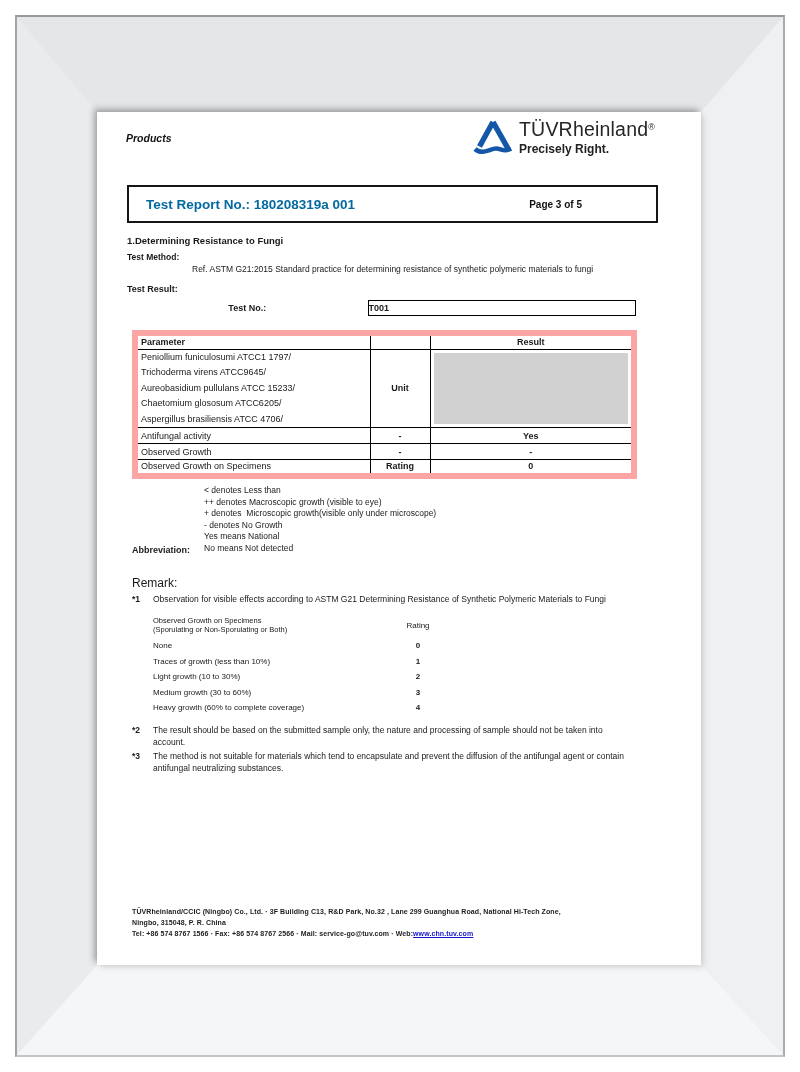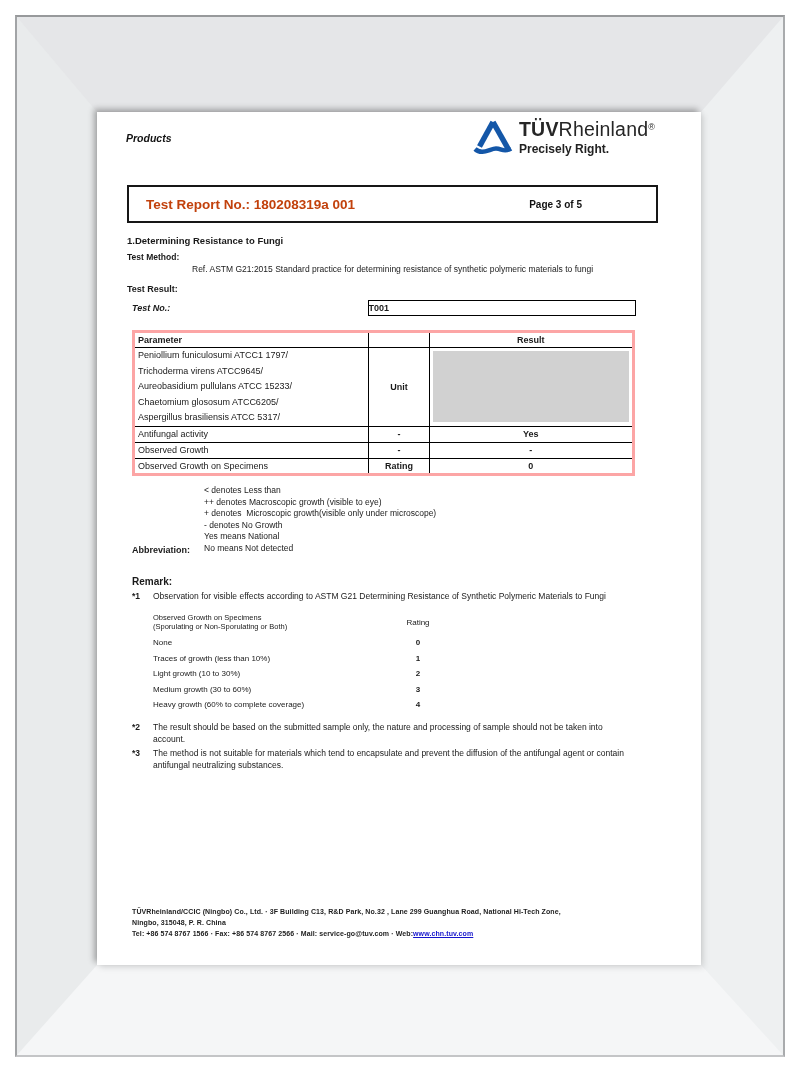--- a/index.html
+++ b/index.html
@@ -20,55 +20,55 @@
     box-shadow:-3px -3px 6px rgba(0,0,0,0.30), 3px 3px 6px rgba(0,0,0,0.10);}
 
   .abs{position:absolute;}
 
   .products{left:29px;top:20px;font-size:10.5px;font-weight:700;font-style:italic;color:#111;}
 
   .logo{left:376px;top:6px;display:flex;align-items:flex-start;}
   .logo svg{flex:none;}
   .logo-txt{margin-left:6px;}
   .brand{font-size:19.5px;color:#262626;letter-spacing:0.2px;white-space:nowrap;}
-  .brand .tuv{font-weight:700;}
+  .brand .tuv{font-weight:400;}
   .brand sup{font-size:9px;vertical-align:6px;}
   .slogan{font-size:12px;font-weight:700;color:#222;margin-top:1px;}
 
   .report-bar{left:30px;top:73px;width:531px;height:38px;border:2px solid #161616;
     display:flex;align-items:center;padding:0 16px 0 17px;}
-  .report-title{font-size:13.5px;font-weight:700;color:#c2410c;flex:1;}
+  .report-title{font-size:13.5px;font-weight:700;color:#0369a1;flex:1;}
   .page-no{font-size:10px;font-weight:700;color:#111;margin-right:58px;}
 
   .heading{left:30px;top:123px;font-size:9.5px;font-weight:700;}
   .method{left:30px;top:140px;display:flex;font-size:8.5px;}
   .method .lab{width:65px;font-weight:700;flex:none;}
   .method .val{width:452px;line-height:11.5px;margin-top:12px;}
   .result-label{left:30px;top:172px;font-size:9px;font-weight:700;}
 
   table{border-collapse:collapse;table-layout:fixed;}
   .tbl-top{left:35px;top:188px;width:503px;}
   .tbl-top td{height:15px;font-size:9px;font-weight:700;}
-  .tbl-top .top-label{width:236px;text-align:left;padding-right:5px;border:none;font-style:italic;}
+  .tbl-top .top-label{width:236px;text-align:center;padding-right:5px;border:none;}
   .tbl-top .top-value{width:267px;border:1.5px solid #000;}
 
-  .tbl-main{left:35px;top:218px;width:503px;border:3px solid #fca5a5;font-size:9px;}
+  .tbl-main{left:35px;top:218px;width:503px;border:6px solid #fca5a5;font-size:9px;}
   .tbl-main td{border:1px solid #000;padding:0 3px;height:16px;}
   .tbl-main .c{text-align:center;}
   .tbl-main .b{font-weight:700;}
   .org-cell{line-height:15.5px;}
   .redact-cell{padding:3px 4px;}
   .redact-box{height:71px;background:var(--redact);}
 
   .abbr{left:35px;top:373px;display:flex;align-items:flex-end;}
   .abbr-label{width:72px;font-size:9px;font-weight:700;flex:none;}
   .abbr-lines div{font-size:8.5px;line-height:11.6px;white-space:pre;}
 
   .remark{left:35px;top:464px;width:505px;}
-  .remark-label{font-size:10px;font-weight:700;}
+  .remark-label{font-size:12px;font-weight:400;}
   .remark-item{display:flex;font-size:8.5px;line-height:11.5px;margin-top:4px;}
   .remark-marker{width:21px;flex:none;font-weight:700;}
   .remark-text{width:484px;}
   .mt13{margin-top:13px;} .mt3{margin-top:3px;}
 
   .rating-table{margin:10px 0 0 21px;width:300px;}
   .rt-header{display:flex;align-items:center;}
   .rt-h-left{width:240px;font-size:7.5px;line-height:9.5px;}
   .rt-h-right{width:50px;text-align:center;font-size:8px;}
   .rt-row{display:flex;margin-top:6.5px;font-size:8px;line-height:9px;}
@@ -136,21 +136,21 @@
         <td class="b">Parameter</td>
         <td></td>
         <td class="c b">Result</td>
       </tr>
       <tr>
         <td class="org-cell">
           <div>Peniollium funiculosumi ATCC1 1797/</div>
           <div>Trichoderma virens ATCC9645/</div>
           <div>Aureobasidium pullulans ATCC 15233/</div>
           <div>Chaetomium glososum ATCC6205/</div>
-          <div>Aspergillus brasiliensis ATCC 5317/</div>
+          <div>Aspergillus brasiliensis ATCC 4706/</div>
         </td>
         <td class="c b">Unit</td>
         <td class="redact-cell">
           <div class="redact-box"></div>
         </td>
       </tr>
       <tr>
         <td>Antifungal activity</td>
         <td class="c b">-</td>
         <td class="c b">Yes</td>

